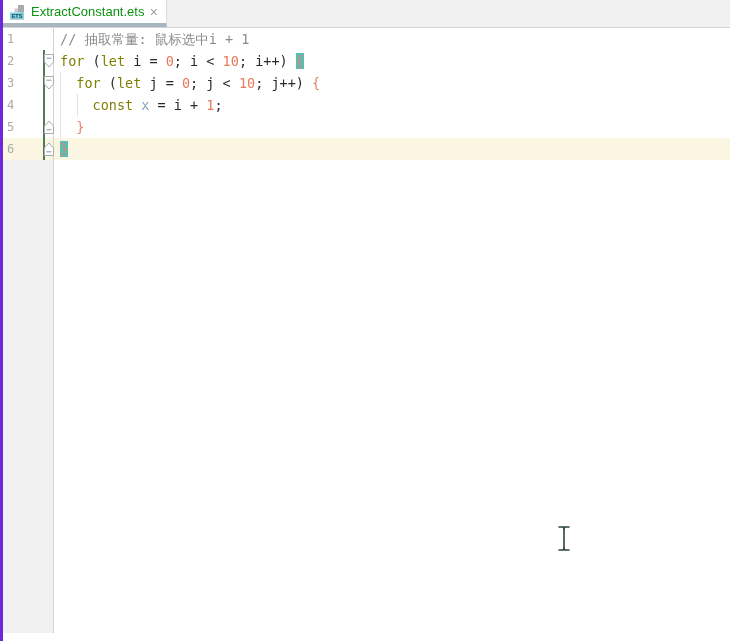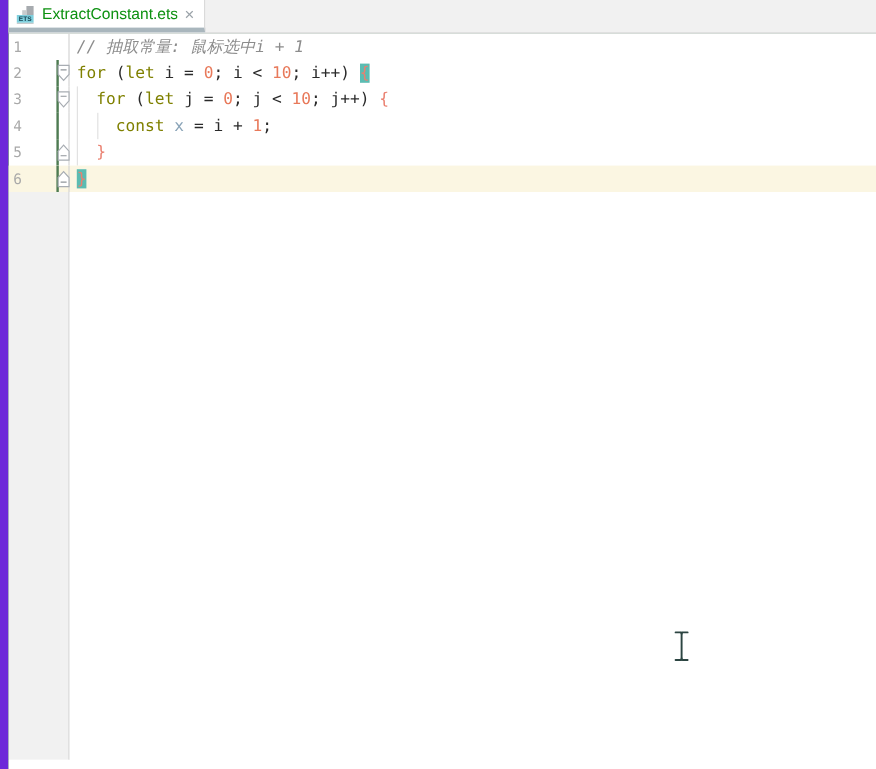--- a/index.html
+++ b/index.html
@@ -1,23 +1,23 @@
 <!DOCTYPE html>
 <html style="--kw: #7f8000; --num: #e8795a; --brace: #ea8070; --comment: #8c8c8c; --variable: #8aa4b8; --brace-match: #5bbcb2; --current-line: #fbf6e2; --vcs-bar: #4e7b52; --tab-title: #0d9111; --tab-underline: #a9b6bd;"><head>
 <meta charset="utf-8">
 <style>
   * { margin: 0; padding: 0; box-sizing: border-box; }
   html, body { background: #ffffff; }
   .window {
     position: relative;
     width: 730px; height: 641px;
-    background: #14532d;
+    background: #d946ef;
     font-family: "Liberation Sans", sans-serif;
     overflow: hidden;
-    border-left: 7px solid #6d28d9;
+    border-left: 3px solid #6d28d9;
   }
   
   .tabbar {
     display: flex;
     height: 28px;
     background: #f1f1f1;
     border-bottom: 1px solid #d4d4d4;
   }
   .tab {
     display: flex;
@@ -98,21 +98,21 @@
     font-size: 13.5px;
     line-height: 22px;
     white-space: pre;
     color: #2a2a2a;
   }
   .seg-kw      { color: var(--kw, #7f8000); font-weight: normal; }
   .seg-plain   { color: #2a2a2a; }
   .seg-num     { color: var(--num, #e8795a); }
   .seg-brace   { color: var(--brace, #ea8070); }
   .seg-bracehl { color: var(--brace, #ea8070); background: var(--brace-match, #5bbcb2); }
-  .seg-comment { color: var(--comment, #8c8c8c); font-style: italic; }
+  .seg-comment { color: var(--comment, #8c8c8c); }
   .seg-var     { color: var(--variable, #8aa4b8); }
   
   .filler { display: flex; height: 473px; }
   .gutter-fill {
     flex: none;
     width: 51px;
     background: #f1f1f1;
     border-right: 1px solid #d4d4d4;
   }
   .editor-fill { flex: 1; background: #ffffff; }

